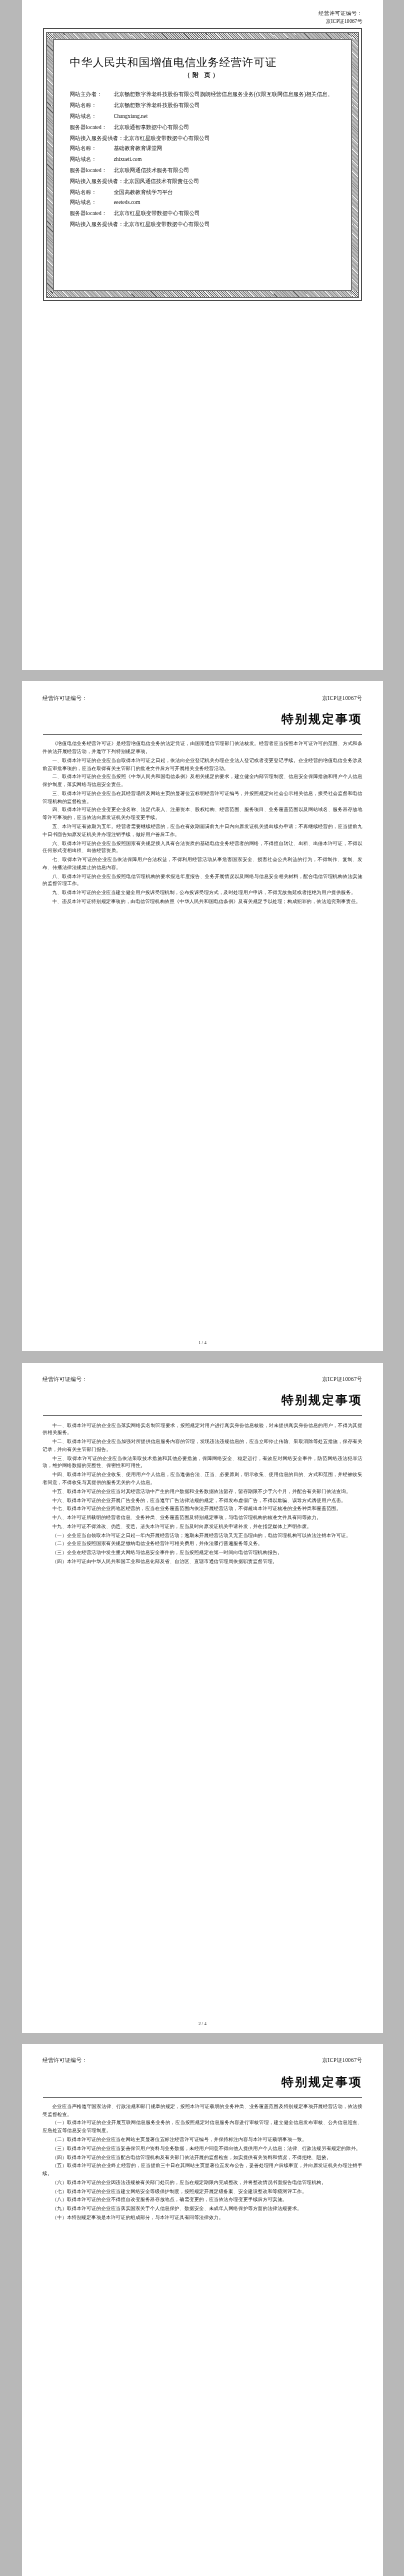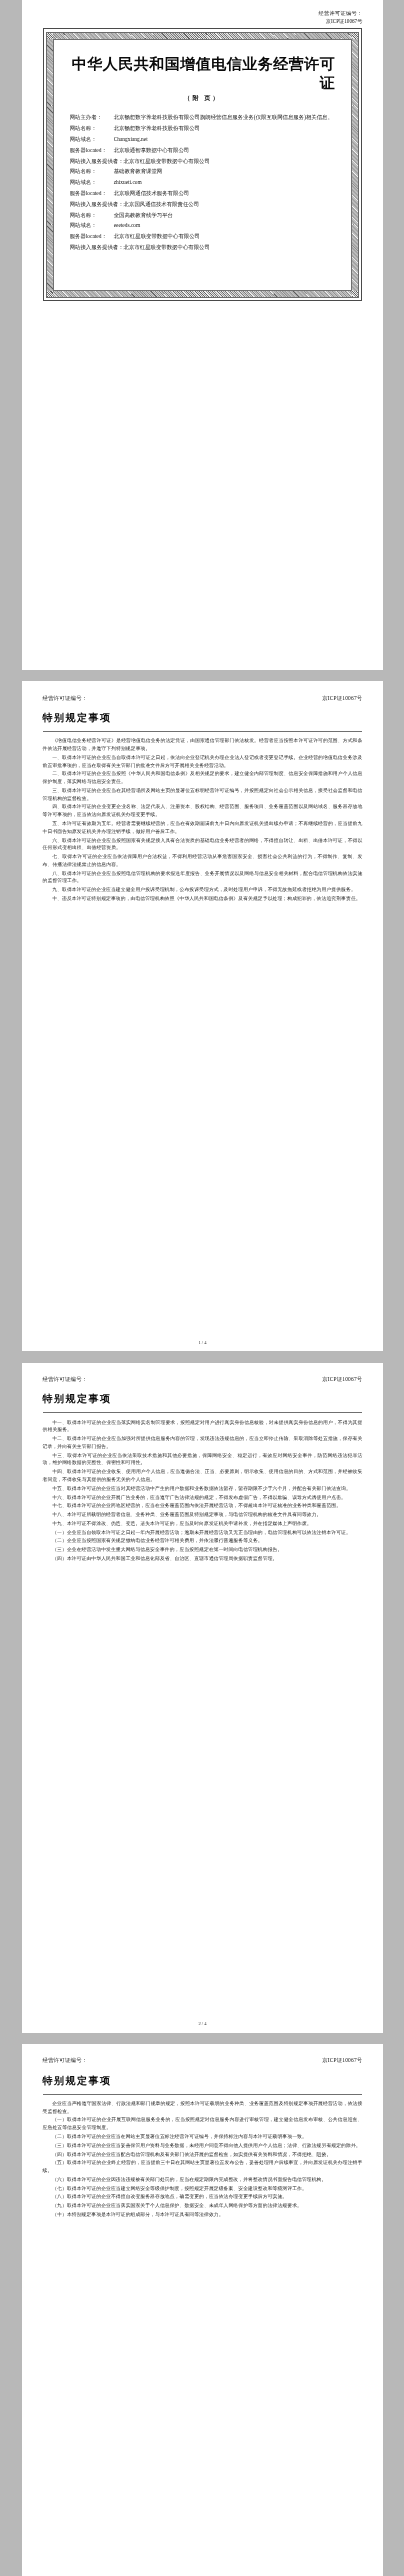--- a/index.html
+++ b/index.html
@@ -71,23 +71,23 @@
         #5d5d5d 3.1px, #5d5d5d 4.6px,
         #f2f2f2 4.6px, #f2f2f2 6.2px) 14 repeat;
     padding: 0;
   }
   .cert-body {
     border: 0.5px solid #707070;
     padding: 13.4px 15.5px 20.6px 15.5px;
     min-height: 216px;
   }
   .cert-title {
-    text-align: right;
-    font-size: 15px;
-    font-weight: bold;
+    text-align: left;
+    font-size: 11px;
+    font-weight: normal;
     letter-spacing: 0.5px;
     color: #0b0b0b;
     margin: 2.1px 0 1px 0;
     font-family: "Liberation Serif", serif;
   }
   .cert-sub {
     text-align: center;
     font-size: 6.2px;
     font-weight: bold;
     letter-spacing: 2.1px;
@@ -98,22 +98,22 @@
     font-size: 5.4px;
     line-height: 2.0;
     color: #111;
   }
   .kv .k { display: inline-block; min-width: 44px; }
   .kv .v { display: inline; }
   .kv-row { white-space: nowrap; overflow: hidden; }
 
   
   .sp-title {
-    text-align: left;
-    font-size: 10px;
+    text-align: right;
+    font-size: 12px;
     font-weight: bold;
     letter-spacing: 1.5px;
     margin: 1px 0 6.2px 0;
     color: #0d0d0d;
   }
   .sp-rule {
     border: 0;
     border-top: 0.5px solid #6f6f6f;
     margin: 0 0 5.2px 0;
   }

